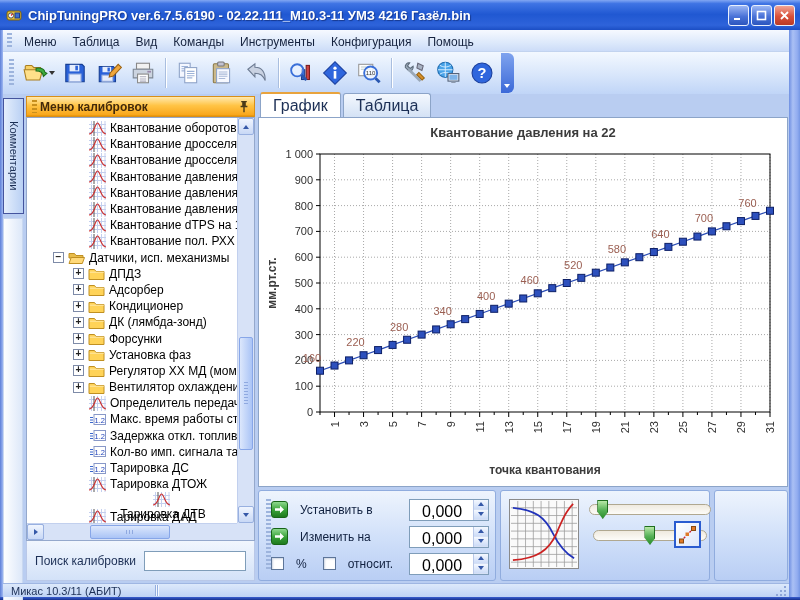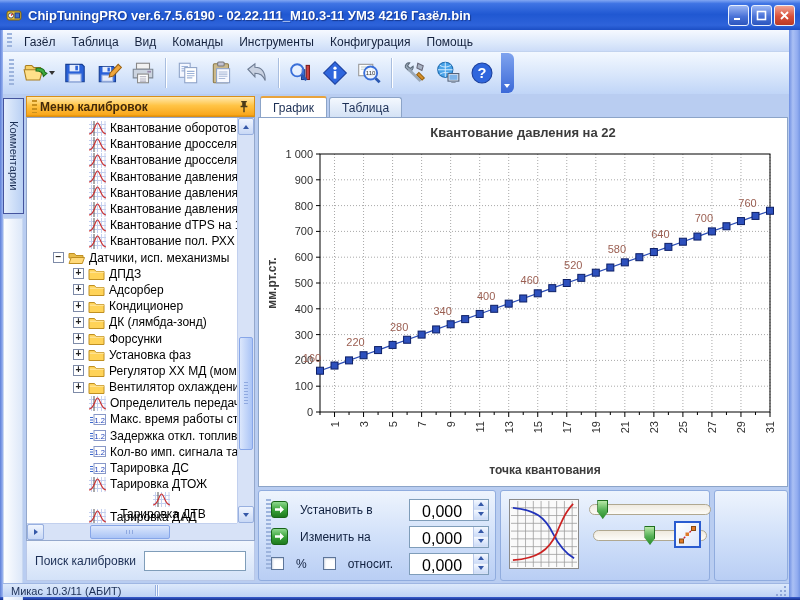--- a/index.html
+++ b/index.html
@@ -91,21 +91,21 @@
   .hthumb i { inset:4px 45%; background-image:repeating-linear-gradient(90deg,#8fa9e0 0 1px,transparent 1px 3px); }
   .scroll-corner { position:absolute; right:0; bottom:0; width:17px; height:17px; background:#d7e2f7; }
   .search-area { height:40px; flex:0 0 auto; background:linear-gradient(180deg,#f1f6fe,#d3e2f8);
     border:1px solid #b9c8e8; border-top:none; display:flex; align-items:center; padding:0 8px; gap:8px;
     font-size:12px; color:#1c2f55; }
   .search-input { flex:1; height:20px; border:1px solid #7f9db9; background:#fff; font-size:12px; padding:0 3px; min-width:0; }
 
   
   .main { position:absolute; left:255px; top:2px; right:1px; bottom:2px; }
   .tabs { display:flex; height:21px; padding-left:2px; align-items:flex-end; }
-  .tab { padding:3px 12px 2px; font-size:12px; color:#1c2f55; border:1px solid #8ca4c8; border-bottom:none;
+  .tab { padding:3px 12px 2px; font-size:16px; color:#1c2f55; border:1px solid #8ca4c8; border-bottom:none;
     border-radius:3px 3px 0 0; background:linear-gradient(180deg,#f4f8fe,#d4e2f5); margin-right:2px; }
   .tab.active { background:#fff; border-top:2px solid #e8a33d; position:relative; z-index:2; }
   .content { position:absolute; top:21px; left:0; right:0; height:370px; background:#fff; border:1px solid #8ca4c8; }
   .chart-title { text-align:center; font-weight:bold; font-size:13px; color:#3c3c3c; margin-top:7px; }
   #chart { display:block; margin:0 auto; }
 
   
   .bottom-panel { position:absolute; left:0; right:0; top:394px; height:91px; display:flex; gap:4px; }
   .group { border:1px solid #90acde; border-radius:3px; position:relative;
     background:linear-gradient(180deg,#eef4fd,#cfdff9 55%,#b9cef4); }
@@ -182,21 +182,21 @@
       </span>
     </span>
   </div>
 
   <div class="left-border"></div>
   <div class="right-border"></div>
   <div class="bottom-border"></div>
 
   <div class="menubar">
     <span class="grip"></span>
-    <span id="menu-items"><span class="menu-item">Газёл</span><span class="menu-item">Таблица</span><span class="menu-item">Вид</span><span class="menu-item">Команды</span><span class="menu-item">Инструменты</span><span class="menu-item">Конфигурация</span><span class="menu-item">Помощь</span></span>
+    <span id="menu-items"><span class="menu-item">Меню</span><span class="menu-item">Таблица</span><span class="menu-item">Вид</span><span class="menu-item">Команды</span><span class="menu-item">Инструменты</span><span class="menu-item">Конфигурация</span><span class="menu-item">Помощь</span></span>
   </div>
 
   <div class="toolbar">
     <span class="grip"></span>
     <span id="toolbar-items" style="display:flex;align-items:center;">
         <button class="tb-btn">
           <svg width="26" height="26" viewBox="0 0 24 24">
             <path d="M3 9 V6 a1 1 0 0 1 1-1 h5 l2 2 h6 v2" fill="#f7d065" stroke="#a97d1e"></path>
             <path d="M2 9 h17 l-2.6 9.5 H4z" fill="#ffe08a" stroke="#a97d1e"></path>
             <path d="M13 10 c5 0 6.5 2 6.8 5.2 L23 12.4 l-1.9-1.2 c-.6-3-3.6-4.2-8.1-3.6z" fill="#3fae3f" stroke="#1d6f1d"></path>

